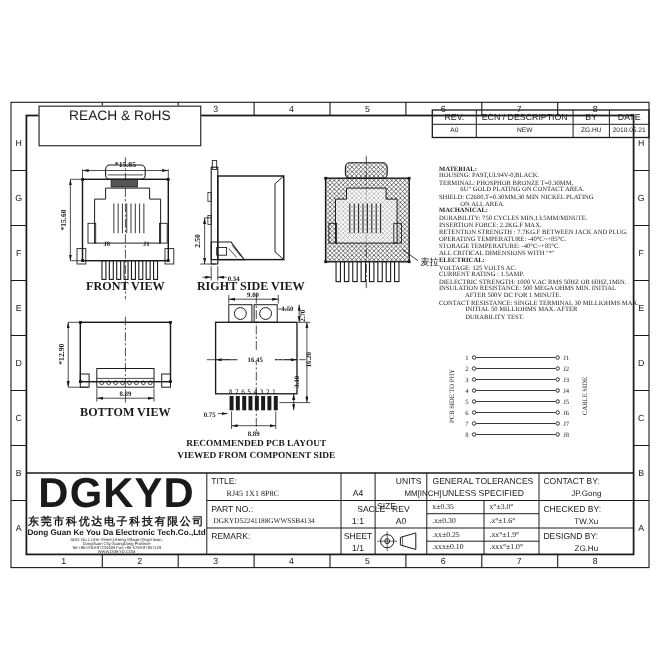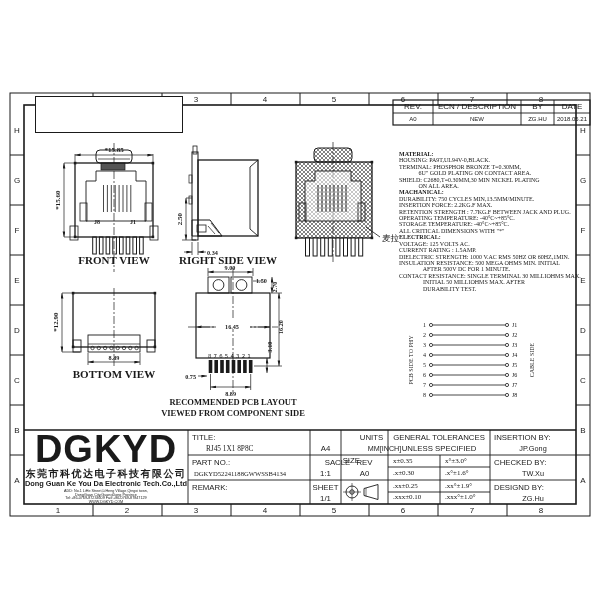--- a/index.html
+++ b/index.html
@@ -356,20 +356,21 @@
       <circle cx="352" cy="492" r="6"></circle>
       <circle cx="352" cy="492" r="2.2"></circle>
       <path stroke-width="0.6" d="M343,492 H361 M352,483 V501"></path>
       <path d="M364,488.5 L378,484.5 V499.5 L364,495.5 z"></path>
       <path stroke-width="0.6" d="M366,488 V496.5"></path>
     </g>
   </g>
 </svg>
 
 <div class="reach">
+  <div>REACH &amp; RoHS</div>
 </div>
 
 <div class="rev-cell" style="left:393px;top:100px;width:40px;">REV.</div>
 <div class="rev-cell" style="left:433px;top:100px;width:88px;">ECN / DESCRIPTION</div>
 <div class="rev-cell" style="left:521px;top:100px;width:33px;">BY</div>
 <div class="rev-cell" style="left:554px;top:100px;width:36px;">DATE</div>
 <div class="rev-data" style="left:393px;top:113px;width:40px;">A0</div>
 <div class="rev-data" style="left:433px;top:113px;width:88px;">NEW</div>
 <div class="rev-data" style="left:521px;top:113px;width:33px;">ZG.HU</div>
 <div class="rev-data" style="left:554px;top:113px;width:36px;">2018.05.21</div>
@@ -410,21 +411,21 @@
 <div class="tb-lab abs" style="left:192px;top:458px;">PART NO.:</div>
 <div class="tb-val abs" style="left:194px;top:470px;font-size:6.6px;">DGKYD52241188GWWSSB4134</div>
 <div class="tb-lab abs" style="left:192px;top:483px;">REMARK:</div>
 
 <div class="tb-lab abs tb-ctr" style="left:310px;top:456px;width:50px;text-align:right;">SIZE</div>
 <div class="tb-lab abs tb-ctr" style="left:310px;top:444px;width:31px;">A4</div>
 <div class="tb-lab abs tb-ctr" style="left:341px;top:433px;width:61px;">UNITS</div>
 <div class="tb-lab abs tb-ctr" style="left:341px;top:444px;width:47px;font-size:7.2px;padding-left:20px;">MM[INCH]</div>
 <div class="tb-lab abs tb-ctr" style="left:388px;top:433px;width:102px;">GENERAL TOLERANCES</div>
 <div class="tb-lab abs tb-ctr" style="left:388px;top:444px;width:102px;">UNLESS SPECIFIED</div>
-<div class="tb-lab abs" style="left:494px;top:433px;">INSERTION BY:</div>
+<div class="tb-lab abs" style="left:494px;top:433px;">CONTACT BY:</div>
 <div class="tb-val abs tb-ctr" style="left:490px;top:444px;width:86px;font-family:Liberation Sans, sans-serif;">JP.Gong</div>
 
 <div class="tb-lab abs tb-ctr" style="left:310px;top:458px;width:31px;padding-left:12px;">SACLE</div>
 <div class="tb-lab abs tb-ctr" style="left:310px;top:469px;width:31px;">1:1</div>
 <div class="tb-lab abs tb-ctr" style="left:341px;top:458px;width:47px;">REV</div>
 <div class="tb-lab abs tb-ctr" style="left:341px;top:469px;width:47px;">A0</div>
 <div class="tol" style="left:393px;top:457px;">x±0.35</div>
 <div class="tol" style="left:445px;top:457px;">x°±3.0°</div>
 <div class="tol" style="left:393px;top:469px;">.x±0.30</div>
 <div class="tol" style="left:445px;top:469px;">.x°±1.6°</div>

